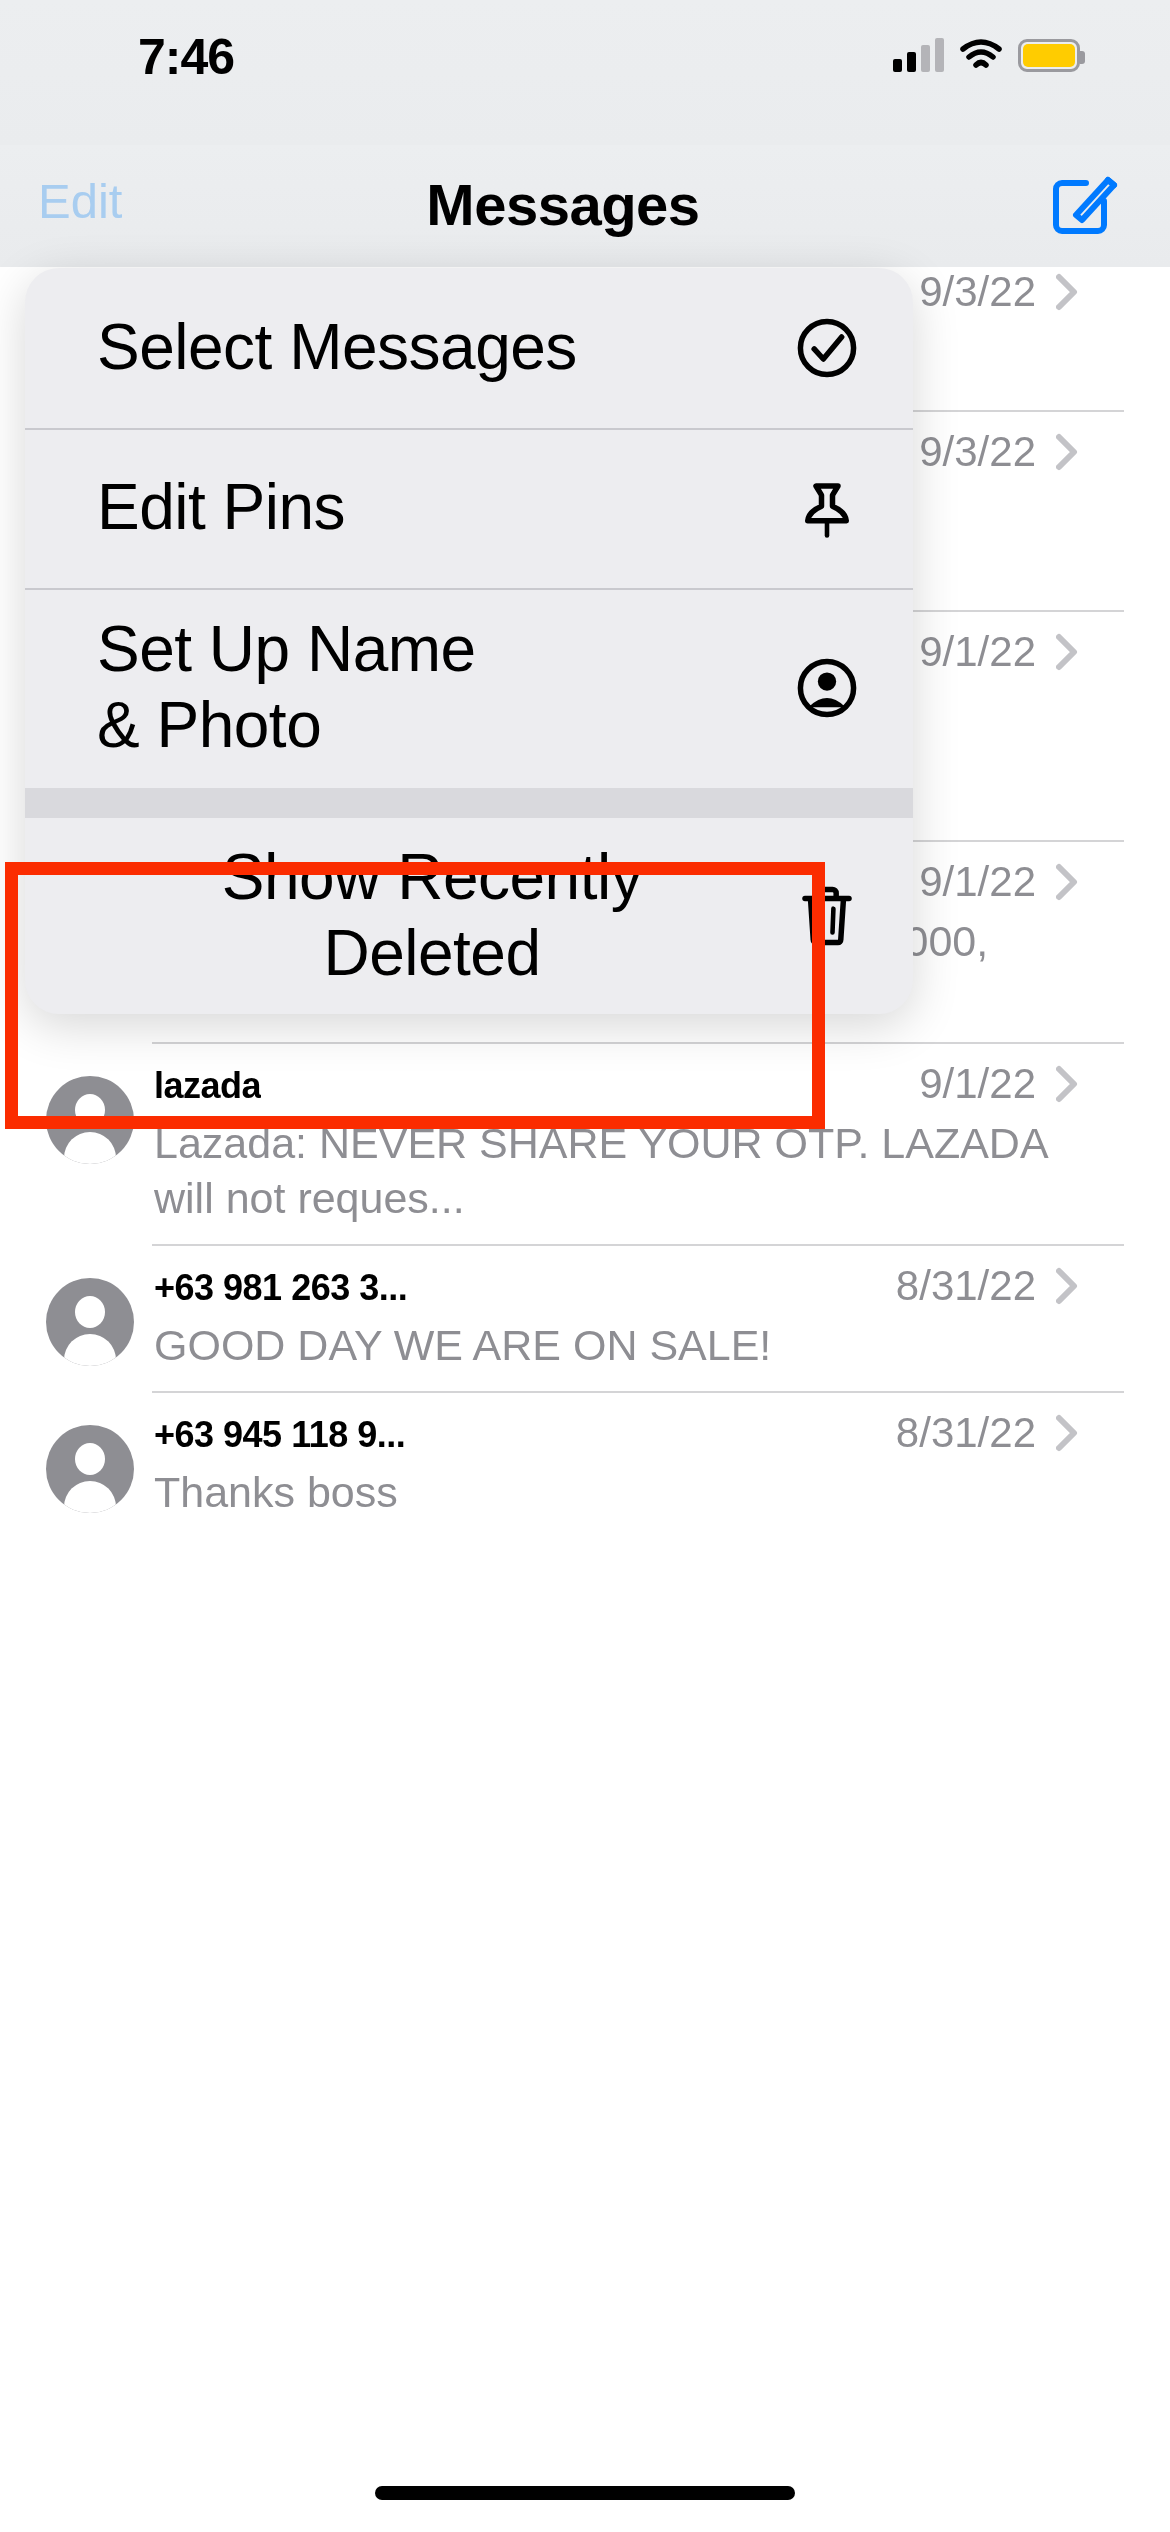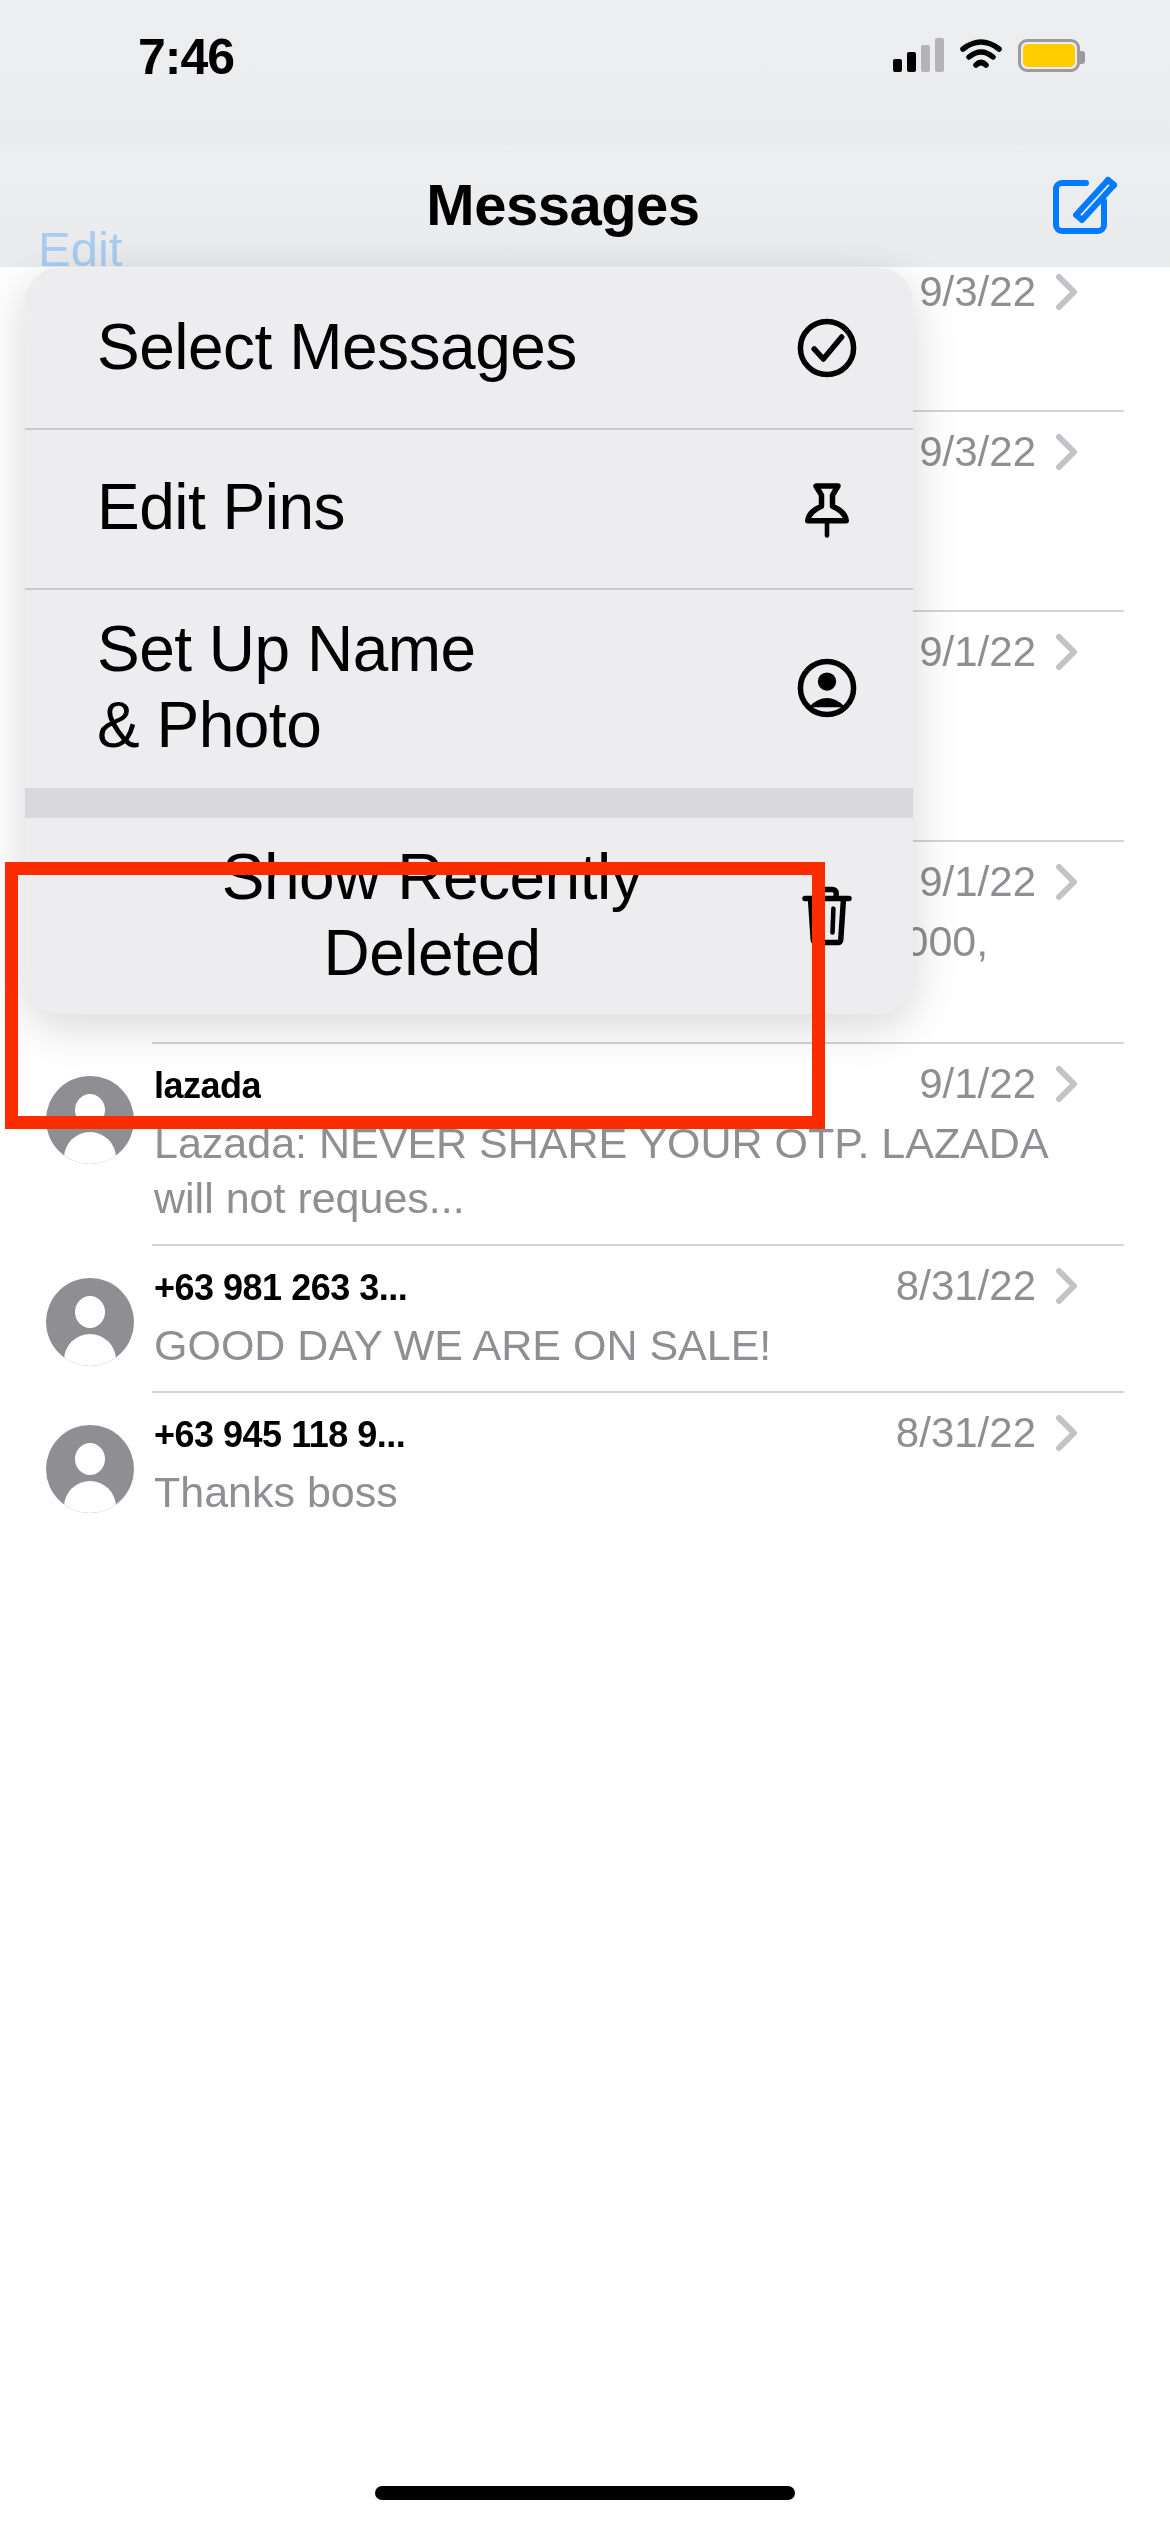--- a/index.html
+++ b/index.html
@@ -80,21 +80,20 @@
     width: 1170px;
     height: 122px;
     background: linear-gradient(180deg,#eceef0 0%, #e9ebed 100%);
     z-index: 30;
   }
   .nav-edit {
     position: absolute;
     left: 38px; top: 28px;
     font-size: 49px;
     color: #a8cdf0;
-    margin-top: 48px;
   }
   .nav-title {
     position: absolute;
     width: 1126px;
     text-align: center;
     top: 26px;
     font-size: 58px;
     font-weight: bold;
     color: #000;
     letter-spacing: -0.5px;

